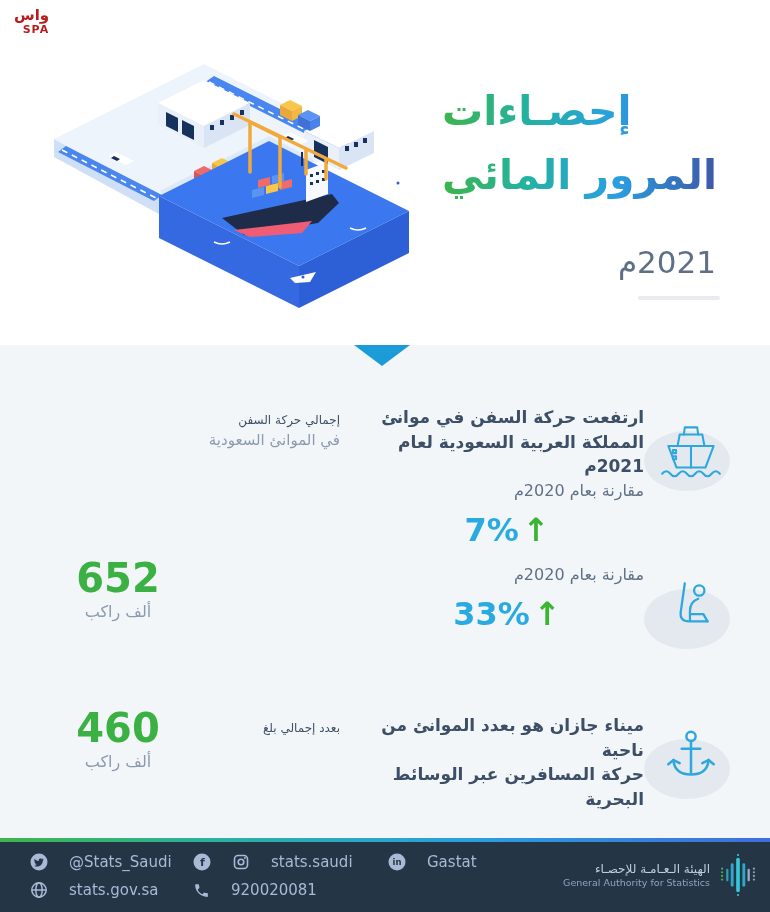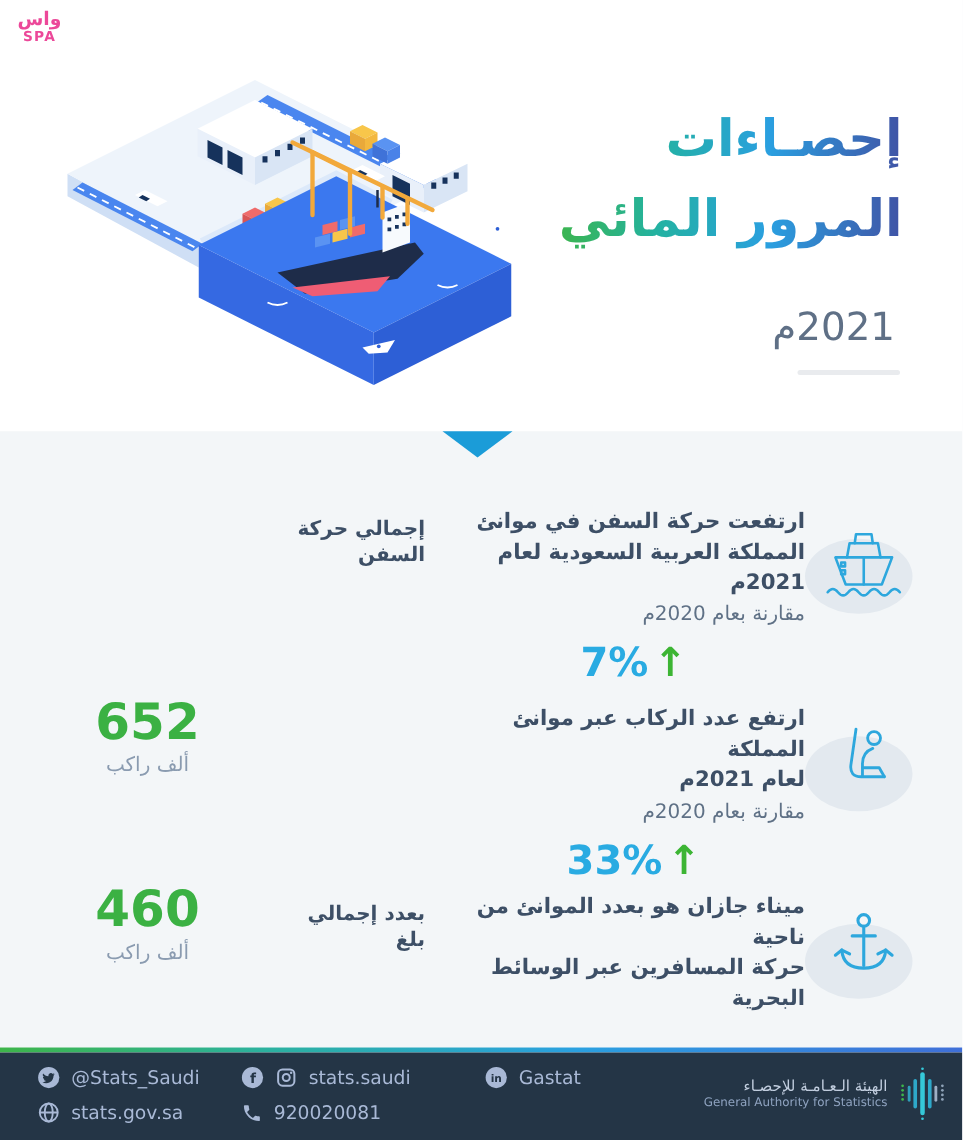--- a/index.html
+++ b/index.html
@@ -1,64 +1,64 @@
 <!DOCTYPE html>
 <html><head>
 <meta charset="utf-8">
 <style>
   html,body { margin:0; padding:0; background:#ffffff; }
   .page {
     position:relative; width:770px; height:912px; background:#ffffff;
     overflow:hidden; font-family:"DejaVu Sans", sans-serif;
   }
   
-  .spa-logo { position:absolute; left:14px; top:8px; color:#ec4899; font-weight:bold;
-    text-align:center; line-height:1.05; }
+  .spa-logo { position:absolute; left:14px; top:8px; color:#b91c1c; font-weight:bold;
+    text-align:right; line-height:1.05; }
   .spa-l1 { font-size:15px; }
   .spa-l2 { font-size:11px; letter-spacing:1px; }
   .illustration { position:absolute; left:52px; top:46px; width:404px; height:300px; }
-  .title-block { position:absolute; right:48px; top:80px; width:280px; text-align:right; direction:rtl; }
+  .title-block { position:absolute; right:48px; top:80px; width:280px; text-align:left; direction:rtl; }
   .title-text {
     font-size:41px; font-weight:bold; line-height:1.55; white-space:pre-line;
     background:linear-gradient(90deg,#3db54a 0%,#23b2a2 30%,#2a9fe0 62%,#4053a5 100%);
     -webkit-background-clip:text; background-clip:text; color:transparent;
     -webkit-text-fill-color:transparent;
   }
   .year { position:absolute; right:54px; top:244px; font-size:31px; color:#5f7086; direction:rtl; }
   .year-underline { position:absolute; right:50px; top:296px; width:82px; height:4px;
     background:#e9ebee; border-radius:2px; }
   
   .card { position:absolute; left:0; top:345px; width:770px; height:493px; background:#f3f6f8; }
   .card-pointer { position:absolute; left:354px; top:0; width:0; height:0;
     border-left:28px solid transparent; border-right:28px solid transparent;
     border-top:21px solid #1b9cd8; }
   .stat-row { position:absolute; left:0; width:770px; height:160px; }
   .row-1 { top:50px; } .row-2 { top:208px; } .row-3 { top:358px; }
   .num-block { position:absolute; left:52px; top:4px; width:132px; text-align:center; }
   .num { font-size:40px; font-weight:bold; color:#3bb143; line-height:1.05; }
   .unit { font-size:16px; color:#8a9bb0; margin-top:3px; direction:rtl; }
   .label-block { position:absolute; left:182px; top:18px; width:158px; text-align:right; direction:rtl; }
-  .label-bold { font-size:16px; font-weight:bold; color:#3d4f66; line-height:1.3;margin-left:48px; }
+  .label-bold { font-size:12px; font-weight:normal; color:#3d4f66; line-height:1.3;margin-left:48px; }
   .label-sub { font-size:15px; color:#8a9bb0; margin-top:2px; line-height:1.3; }
   .desc-block { position:absolute; left:370px; top:10px; width:274px; direction:rtl; text-align:right; }
   .desc-bold { font-size:17px; font-weight:bold; color:#3d4f66; white-space:pre-line; line-height:1.45; }
   .desc-light { font-size:16px; color:#5f7186; line-height:1.45; }
   .pct { text-align:center; margin-top:12px; font-weight:bold; font-size:32px; direction:ltr; line-height:1; }
   .pct-num { color:#29abe2; }
   .pct-arrow { color:#3cb534; margin-left:4px; }
   .icon-block { position:absolute; left:644px; top:22px; width:100px; height:92px; }
   .icon-blob { position:absolute; left:0px; top:14px; width:86px; height:60px;
     background:#e3e9ef; border-radius:50%; }
   .stat-icon { position:absolute; left:14px; top:0px; }
   
   .footer-line { position:absolute; left:0; top:838px; width:770px; height:4px;
     background:linear-gradient(90deg,#3db54a 0%,#2bb1a0 28%,#2aa0e0 60%,#3f6fd8 100%); }
   .footer { position:absolute; left:0; top:842px; width:770px; height:70px;
     background:#243546; color:#a9b9d6; font-size:15px; }
-  .f-item { position:absolute; display:flex; align-items:center; gap:9px; }
+  .f-item { position:absolute; display:flex; align-items:center; gap:21px; }
   .f-tw { left:30px; top:11px; }
   .f-web { left:30px; top:39px; }
   .f-soc { left:193px; top:11px; }
   .f-ph { left:193px; top:39px; }
   .f-li { left:388px; top:11px; }
   .logo-block { position:absolute; right:12px; top:9px; display:flex; align-items:center; gap:8px; }
   .org-text { text-align:right; line-height:1.35; }
   .org-ar { font-size:12px; color:#c2cedf; direction:rtl; }
   .org-en { font-size:9.5px; color:#8fa3c0; }
 </style>
@@ -167,20 +167,21 @@
   </div>
   <div class="year">2021م</div>
   <div class="year-underline"></div>
 
   <div class="card">
     <div class="card-pointer"></div>
 
     <div class="stat-row row-1">
       <div class="label-block">
         <div class="label-bold">إجمالي حركة السفن</div>
+        <div class="label-sub">في الموانئ السعودية</div>
       </div>
       <div class="desc-block">
         <div class="desc-bold">ارتفعت حركة السفن في موانئ
 المملكة العربية السعودية لعام 2021م</div>
         <div class="desc-light">مقارنة بعام 2020م</div>
         <div class="pct">
           <span class="pct-num">7%</span><span class="pct-arrow">↑</span>
         </div>
       </div>
       <div class="icon-block">
@@ -198,22 +199,20 @@
         </svg>
       </div>
     </div>
 
     <div class="stat-row row-2">
       <div class="num-block">
         <div class="num">652</div>
         <div class="unit">ألف راكب</div>
       </div>
       <div class="desc-block">
-        <div class="desc-bold">ارتفع عدد الركاب عبر موانئ المملكة
-لعام 2021م</div>
         <div class="desc-light">مقارنة بعام 2020م</div>
         <div class="pct">
           <span class="pct-num">33%</span><span class="pct-arrow">↑</span>
         </div>
       </div>
       <div class="icon-block">
         <div class="icon-blob"></div>
         <svg class="stat-icon" width="66" height="66" viewBox="0 0 64 64">
           <g stroke="#2da7dd" stroke-width="2.2" fill="none" stroke-linecap="round" stroke-linejoin="round">
             <path d="M26 8 L22 36 q-1 9 8 9 h18"></path>

